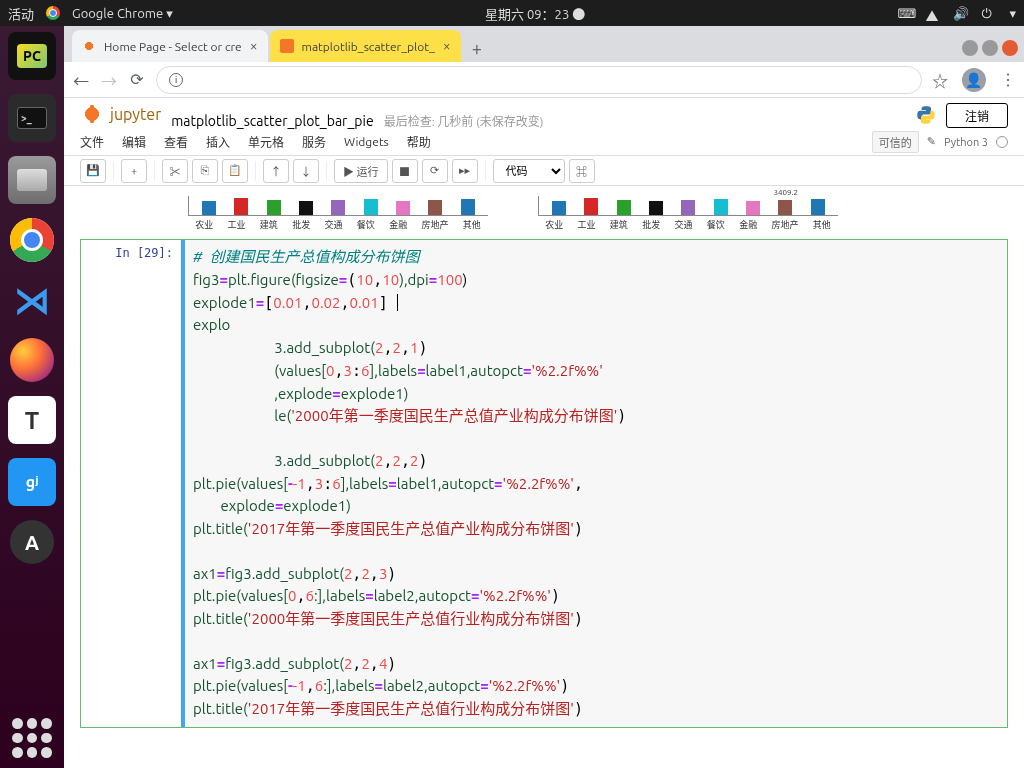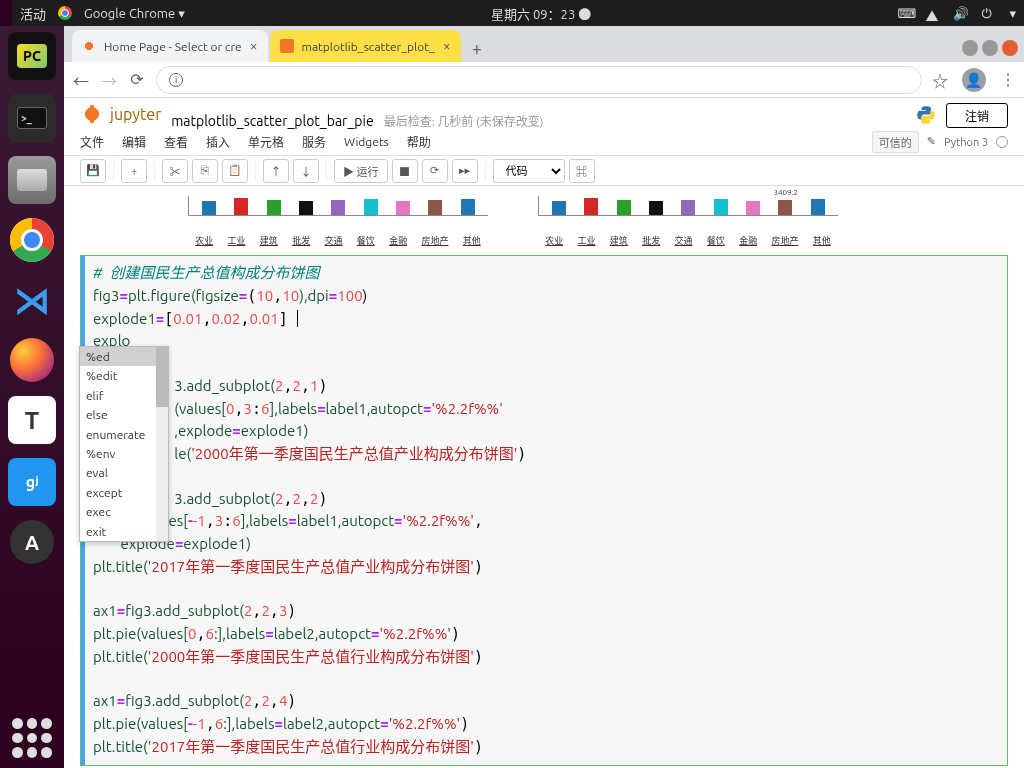--- a/index.html
+++ b/index.html
@@ -1,19 +1,19 @@
 <!DOCTYPE html>
 <html><head>
 <meta charset="utf-8">
 <style>
 * { margin: 0; padding: 0; box-sizing: border-box; font-family: "Ubuntu", "Noto Sans CJK SC", sans-serif; }
 body { background: #2c001e; width: 1024px; height: 768px; overflow: hidden; position: relative; }
 
 
-.topbar { height: 26px; background: #1d1d1d; color: #ddd; display: flex; align-items: center; font-size: 13px; padding: 0 8px; margin-left: 12px; }
+.topbar { height: 26px; background: #1d1d1d; color: #ddd; display: flex; align-items: center; font-size: 13px; padding: 0 8px; }
 .topbar .left { display: flex; gap: 12px; align-items: center; }
 .topbar .center { margin: 0 auto; text-align: center; }
 .topbar .right { display: flex; gap: 14px; align-items: center; }
 .topbar .chrome-ico { width: 14px; height: 14px; display: inline-block; background: conic-gradient(#ea4335 0 120deg,#34a853 120deg 240deg,#fbbc05 240deg 360deg); border-radius: 50%; position: relative; }
 .topbar .chrome-ico::after { content:""; position:absolute; inset:3px; background:#4285f4; border-radius:50%; border:1px solid #fff; }
 .tray-ico { width:14px; height:14px; display:inline-block; }
 
 
 .launcher { position: absolute; left: 0; top: 26px; width: 64px; height: calc(768px - 26px); background: linear-gradient(180deg,#3a1a33,#2c001e); display: flex; flex-direction: column; align-items: center; padding-top: 6px; gap: 14px; }
 .launcher .tile { width: 48px; height: 48px; border-radius: 8px; display: flex; align-items: center; justify-content: center; font-weight: bold; color: #fff; font-size: 16px; }
@@ -81,21 +81,21 @@
 .tsep{width:1px;height:20px;background:#eee;margin:0 3px;}
 .tsel{height:24px;border:1px solid #ccc;border-radius:3px;padding:0 20px 0 8px;font-size:11px;background:#fff;}
 
 
 .nb-body{position:absolute;top:92px;left:0;right:0;bottom:0;overflow:auto;padding:6px 16px;}
 .output-chart{margin-left:108px;margin-bottom:8px;}
 .chart-row{display:flex;gap:50px;}
 .mini-chart{width:300px;}
 .bars{display:flex;align-items:flex-end;justify-content:space-around;height:20px;border-left:1px solid #888;border-bottom:1px solid #888;padding:0 4px;}
 .bars div{width:14px;}
-.xlab{display:flex;justify-content:space-around;font-size:9px;color:#333;margin-top:18px;text-decoration:underline;}
+.xlab{display:flex;justify-content:space-around;font-size:9px;color:#333;margin-top:2px;}
 
 .cell{display:flex;border:1px solid #66bb6a;margin-top:6px;}
 .prompt{width:100px;text-align:right;padding:6px 8px;font-family:monospace;font-size:12px;color:#303f9f;flex-shrink:0;}
 .code{flex:1;padding:6px 8px;font-family:"DejaVu Sans Mono",monospace;font-size:15px;line-height:1.45;background:#f7f7f7;border-left:4px solid #42a5f5;white-space:pre;position:relative;}
 
 .c-comment{color:#008080;font-style:italic;}
 .c-num{color:#ef4444;text-align:center;}
 .c-op{color:#aa22ff;font-weight:bold;}
 .c-str{color:#ba2121;}
 .c-name{color:#14532d;}
@@ -295,25 +295,25 @@
                 <span>餐饮</span>
                 <span>金融</span>
                 <span>房地产</span>
                 <span>其他</span>
               </div>
           </div>
         </div>
       </div>
 
       <div class="cell">
+        <div class="prompt">In [29]:</div>
         <div class="code"><span class="c-comment">#  创建国民生产总值构成分布饼图</span>
 <span class="c-name">fig3</span><span class="c-op">=</span><span class="c-name">plt.figure(figsize</span><span class="c-op">=</span>(<span class="c-num">10</span>,<span class="c-num">10</span><span class="c-name">),dpi</span><span class="c-op">=</span><span class="c-num">100</span><span>)</span>
 <span class="c-name">explode1</span><span class="c-op">=</span>[<span class="c-num">0.01</span>,<span class="c-num">0.02</span>,<span class="c-num">0.01</span>] <span style="border-left:1px solid #000">​</span>
 <span class="c-name">explo</span>
-<div class="autocomplete" id="ac"><div class="scrollbar"><div class="thumb"></div></div><div class="sel">%ed</div><div>%edit</div><div>elif</div><div>else</div><div>enumerate</div><div>%env</div><div>eval</div><div>except</div><div>exec</div><div>exit</div></div>
          <span class="c-name">3.add_subplot(</span><span class="c-num">2</span>,<span class="c-num">2</span>,<span class="c-num">1</span>)
          <span class="c-name">(values[</span><span class="c-num">0</span>,<span class="c-num">3</span>:<span class="c-num">6</span><span class="c-name">],labels</span><span class="c-op">=</span><span class="c-name">label1,autopct</span><span class="c-op">=</span><span class="c-str">'%2.2f%%'</span>
          <span class="c-name">,explode</span><span class="c-op">=</span><span class="c-name">explode1)</span>
          <span class="c-name">le(</span><span class="c-str">'2000年第一季度国民生产总值产业构成分布饼图'</span>)
 
          <span class="c-name">3.add_subplot(</span><span class="c-num">2</span>,<span class="c-num">2</span>,<span class="c-num">2</span>)
 <span class="c-name">plt.pie(values[</span><span class="c-op">-</span><span class="c-num">-1</span>,<span class="c-num">3</span>:<span class="c-num">6</span><span class="c-name">],labels</span><span class="c-op">=</span><span class="c-name">label1,autopct</span><span class="c-op">=</span><span class="c-str">'%2.2f%%'</span>,
 <span class="c-name">        explode</span><span class="c-op">=</span><span class="c-name">explode1)</span>
 <span class="c-name">plt.title(</span><span class="c-str">'2017年第一季度国民生产总值产业构成分布饼图'</span>)
 

